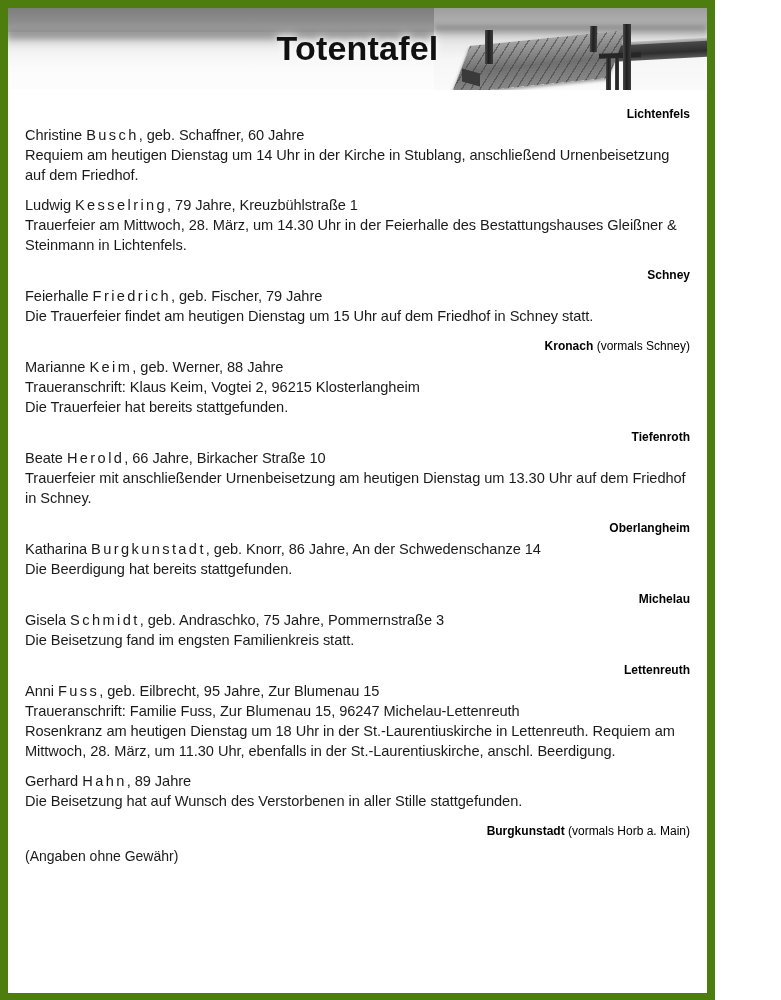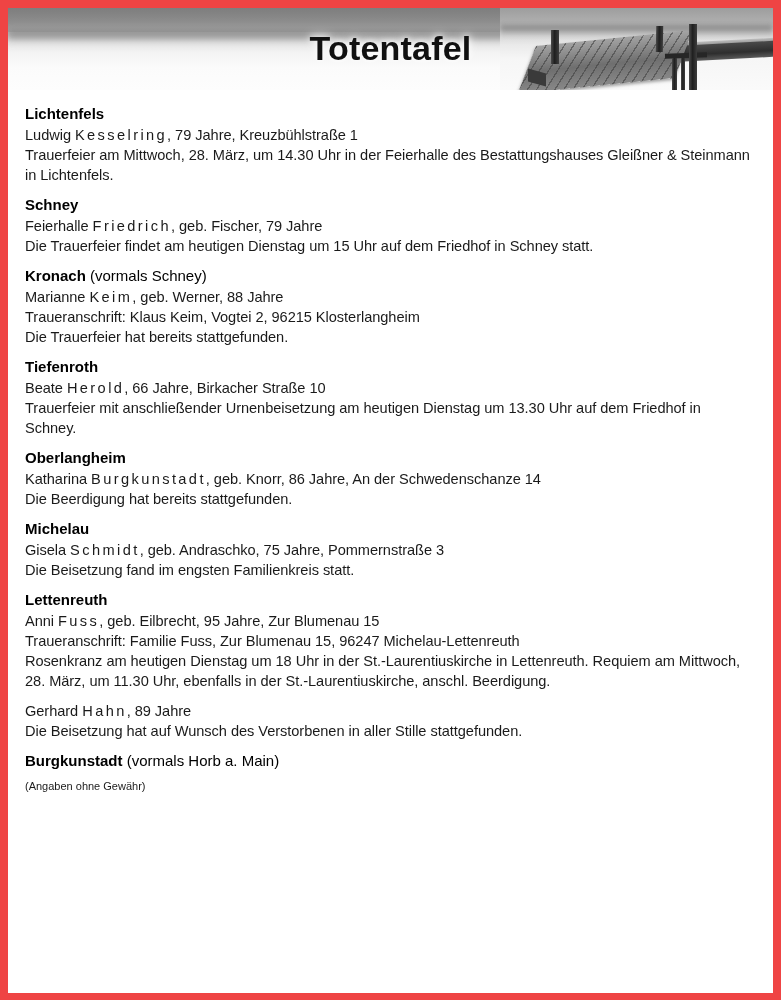--- a/index.html
+++ b/index.html
@@ -7,24 +7,24 @@
     margin: 0;
     padding: 0;
     background: #ffffff;
   }
   body {
     font-family: "Liberation Sans", "DejaVu Sans", sans-serif;
   }
 
   .page {
     position: relative;
-    width: 781px;
+    width: 715px;
     height: 1000px;
     box-sizing: border-box;
-    background: #ef4444;
+    background: #4d7c0f;
     padding: 8px 8px 7px 8px;
     overflow: hidden;
   }
 
   .sheet {
     position: relative;
     width: 100%;
     height: 100%;
     background: #ffffff;
     box-sizing: border-box;
@@ -155,25 +155,26 @@
   
   .content {
     padding: 14px 17px 0 17px;
   }
 
   .section {
     margin-bottom: 0;
   }
 
   .section-heading {
-    font-size: 15px;
+    font-size: 12px;
     font-weight: bold;
     color: #000000;
     line-height: 20px;
     margin: 0 0 1px 0;
+    text-align: right;
   }
   .section-heading .qualifier {
     font-weight: normal;
   }
 
   .entry {
     margin: 0 0 10px 0;
   }
   .entry:last-child {
     margin-bottom: 10px;
@@ -185,21 +186,21 @@
     color: #1a1a1a;
     margin: 0;
     letter-spacing: -0.05px;
   }
 
   .surname {
     letter-spacing: 2.4px;
   }
 
   .disclaimer {
-    font-size: 11px;
+    font-size: 14px;
     color: #1a1a1a;
     line-height: 16px;
     margin: 7px 0 11px 0;
   }
 </style>
 </head>
 <body>
 
 <div class="page">
   <div class="sheet">
@@ -223,20 +224,24 @@
         <div class="post p5"></div>
       </div>
 
       <div class="masthead-title">Totentafel</div>
     </div>
 
     <div class="content" id="content">
         <div class="section">
           <div class="section-heading"><span>Lichtenfels</span></div>
           <div class="entry">
+            <p class="entry-line"><span>Christine</span> <span class="surname">Busch</span><span>, geb. Schaffner, 60 Jahre</span></p>
+            <p class="entry-line">Requiem am heutigen Dienstag um 14 Uhr in der Kirche in Stublang, anschließend Urnenbeisetzung auf dem Friedhof.</p>
+          </div>
+          <div class="entry">
             <p class="entry-line"><span>Ludwig</span> <span class="surname">Kesselring</span><span>, 79 Jahre, Kreuzbühlstraße 1</span></p>
             <p class="entry-line">Trauerfeier am Mittwoch, 28. März, um 14.30 Uhr in der Feierhalle des Bestattungshauses Gleißner &amp; Steinmann in Lichtenfels.</p>
           </div>
         </div>
         <div class="section">
           <div class="section-heading"><span>Schney</span></div>
           <div class="entry">
             <p class="entry-line"><span>Feierhalle</span> <span class="surname">Friedrich</span><span>, geb. Fischer, 79 Jahre</span></p>
             <p class="entry-line">Die Trauerfeier findet am heutigen Dienstag um 15 Uhr auf dem Friedhof in Schney statt.</p>
           </div>

